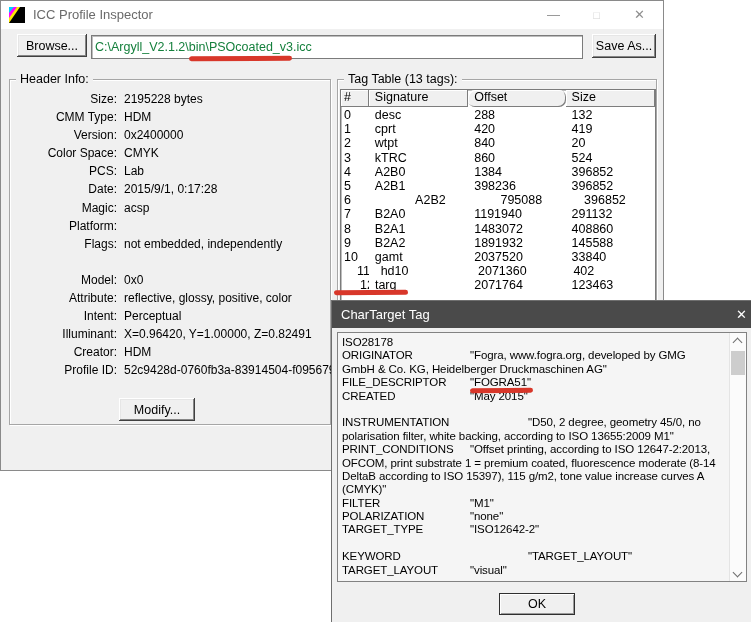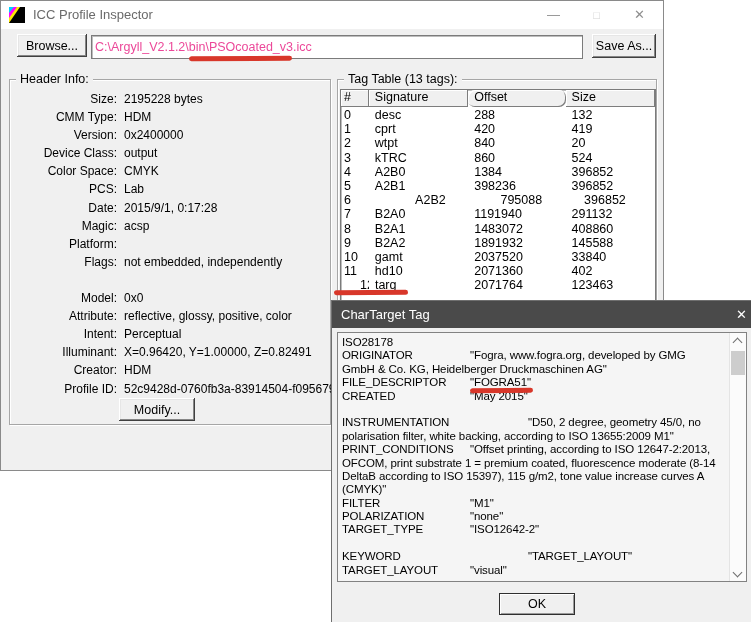--- a/index.html
+++ b/index.html
@@ -16,21 +16,21 @@
   .cap-btn{width:43px;height:28px;text-align:center;line-height:28px;font-size:13px;color:#8e8e8e;}
   .cap-btn.max{color:#d2d2d2;font-size:11px;}
 
   .btn{position:absolute;box-sizing:border-box;background:#f0f0f0;border:none;
        box-shadow:inset -1px -1px 0 #404040,inset 1px 1px 0 #ffffff,inset -2px -2px 0 #868686,inset 2px 2px 0 #e6e6e6;
        font-family:"Liberation Sans",sans-serif;font-size:12.5px;color:#000;padding:0;}
   .btn-browse{left:16px;top:33px;width:70px;height:23px;}
   .btn-saveas{left:591px;top:33px;width:64px;height:24px;}
   .path-field{position:absolute;left:90px;top:34px;width:492px;height:24px;box-sizing:border-box;
        background:#fff;border:1px solid #7b7b7b;box-shadow:inset 1px 1px 0 #bdbdbd;
-       font-family:"Liberation Sans",sans-serif;font-size:12.5px;padding:0 0 0 3px;color:#ec4899;}
+       font-family:"Liberation Sans",sans-serif;font-size:12.5px;padding:0 0 0 3px;color:#15803d;}
 
   .groupbox{position:absolute;box-sizing:border-box;border:1px solid #a6a6a6;
        box-shadow:1px 1px 0 #ffffff,inset 1px 1px 0 #ffffff;}
   .grouplabel{position:absolute;top:-8px;left:6px;background:#f0f0f0;padding:0 4px;font-size:12.5px;}
   .gb-header{left:8px;top:78px;width:322px;height:346px;}
   .gb-tags{left:336px;top:78px;width:320px;height:388px;}
 
   .hi-rows{position:absolute;left:0;top:10px;width:100%;}
   .hi-row{height:18.1px;line-height:18.1px;font-size:12px;white-space:nowrap;}
   .hi-label{display:inline-block;width:107px;text-align:right;}
@@ -99,21 +99,20 @@
     <button class="btn btn-browse">Browse...</button>
     <input class="path-field" value="C:\Argyll_V2.1.2\bin\PSOcoated_v3.icc" style="">
     <button class="btn btn-saveas">Save As...</button>
 
     <div class="groupbox gb-header">
       <span class="grouplabel">Header Info:</span>
       <div class="hi-rows">
           <div class="hi-row"><span class="hi-label">Size:</span><span class="hi-value">2195228 bytes</span></div>
           <div class="hi-row"><span class="hi-label">CMM Type:</span><span class="hi-value">HDM</span></div>
           <div class="hi-row"><span class="hi-label">Version:</span><span class="hi-value">0x2400000</span></div>
-          <div class="hi-row"><span class="hi-label">Device Class:</span><span class="hi-value">output</span></div>
           <div class="hi-row"><span class="hi-label">Color Space:</span><span class="hi-value">CMYK</span></div>
           <div class="hi-row"><span class="hi-label">PCS:</span><span class="hi-value">Lab</span></div>
           <div class="hi-row"><span class="hi-label">Date:</span><span class="hi-value">2015/9/1, 0:17:28</span></div>
           <div class="hi-row"><span class="hi-label">Magic:</span><span class="hi-value">acsp</span></div>
           <div class="hi-row"><span class="hi-label">Platform:</span><span class="hi-value"></span></div>
           <div class="hi-row"><span class="hi-label">Flags:</span><span class="hi-value">not embedded, independently</span></div>
           <div class="hi-row"><span class="hi-value"></span></div>
           <div class="hi-row"><span class="hi-label">Model:</span><span class="hi-value">0x0</span></div>
           <div class="hi-row"><span class="hi-label">Attribute:</span><span class="hi-value">reflective, glossy, positive, color</span></div>
           <div class="hi-row"><span class="hi-label">Intent:</span><span class="hi-value">Perceptual</span></div>
@@ -194,22 +193,22 @@
               <span class="lv-c" style="width: 98px;">1891932</span>
               <span class="lv-c" style="width: 90px;">145588</span>
             </div>
             <div class="lv-row">
               <span class="lv-c" style="width: 28px; padding-left: 3px;">10</span>
               <span class="lv-c" style="width: 100px;">gamt</span>
               <span class="lv-c" style="width: 98px;">2037520</span>
               <span class="lv-c" style="width: 90px;">33840</span>
             </div>
             <div class="lv-row">
-              <span class="lv-c" style="width: 28px; padding-left: 3px;">11</span>
-              <span class="lv-c" style="width: 100px;">hd10</span>
+              <span class="lv-c" style="width: 28px; padding-left: 16px;">11</span>
+              <span class="lv-c" style="width: 100px; margin-left: 6px;">hd10</span>
               <span class="lv-c" style="width: 98px;">2071360</span>
               <span class="lv-c" style="width: 90px;">402</span>
             </div>
             <div class="lv-row">
               <span class="lv-c" style="width: 28px; padding-left: 19px;">12</span>
               <span class="lv-c" style="width: 100px;">targ</span>
               <span class="lv-c" style="width: 98px;">2071764</span>
               <span class="lv-c" style="width: 90px;">123463</span>
             </div>
           </div>

